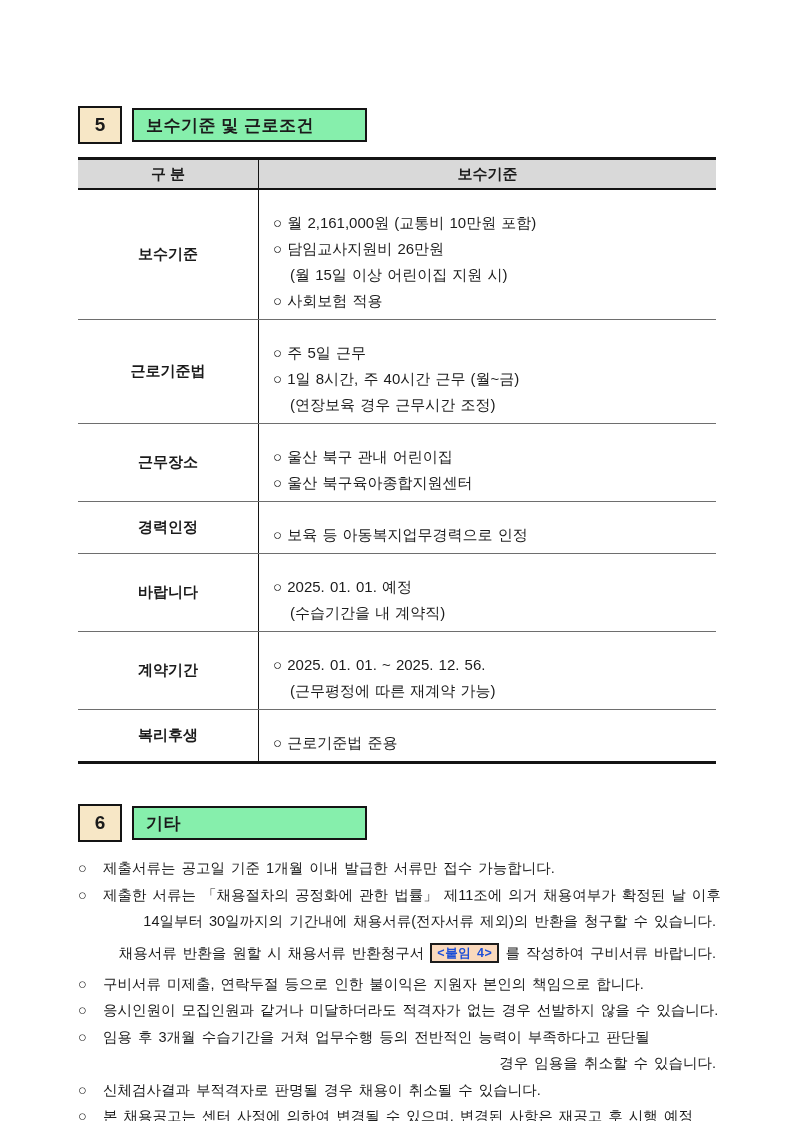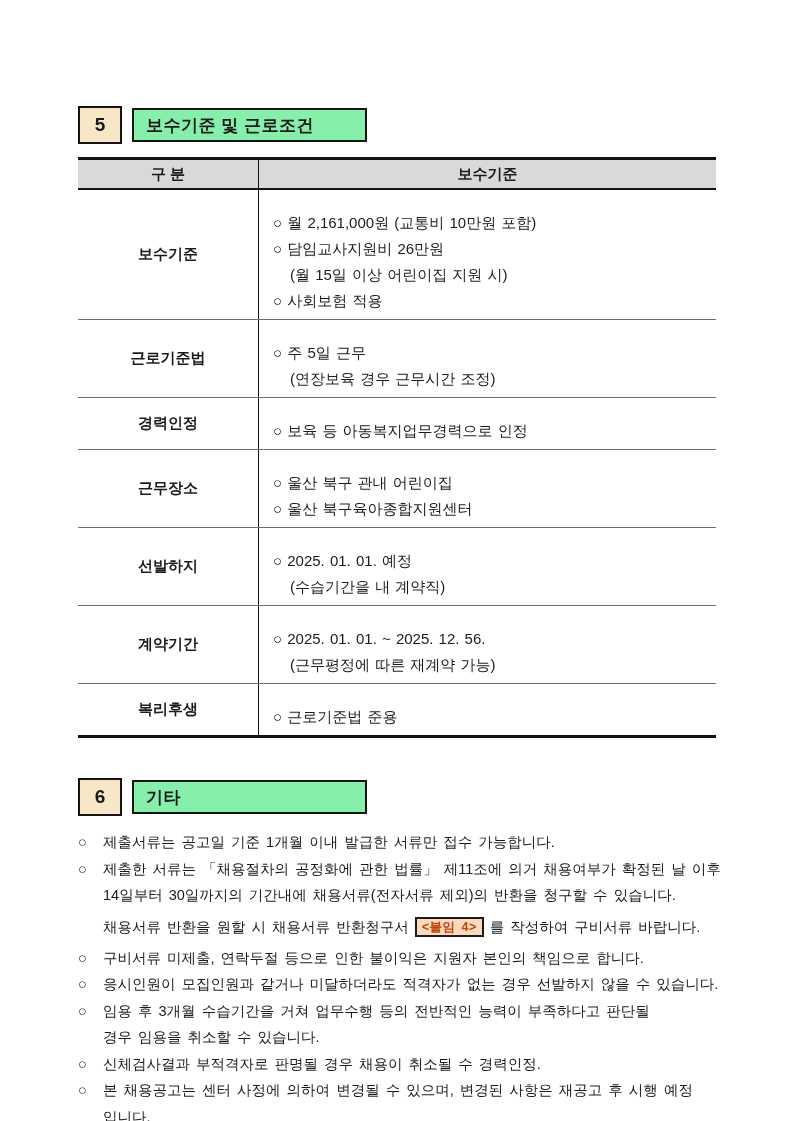--- a/index.html
+++ b/index.html
@@ -37,25 +37,25 @@
   }
   .cell-content { flex: 1; padding: 20px 0 5px 14px; font-size: 15px; font-weight: 500; }
   .head .cell-content { display: flex; align-items: center; justify-content: center; padding: 0; font-weight: 700; }
   .line { line-height: 26px; white-space: nowrap; word-spacing: 1px; }
   .line.cont { padding-left: 17px; }
 
   
   .bullets { margin-top: 6px; font-size: 14.5px; font-weight: 500; }
   .b-line { display: flex; line-height: 26.5px; word-spacing: 2px; white-space: nowrap; }
   .b-marker { width: 25px; flex: none; }
-  .b-line.cont { padding-left: 25px; }
+  .b-line.cont { padding-left: 25px; justify-content: flex-end; }
   .b-text { flex: none; }
 
   .attach-badge {
-    display: inline-block; background: #FAD9BD; color: #c2410c;
+    display: inline-block; background: #FAD9BD; color: #1d4ed8;
     border: 2px solid #1c1c1c; font-size: 12.5px; font-weight: 700;
     line-height: 16px; padding: 0 5px; margin: 8px 6px; vertical-align: 1px;
     letter-spacing: 0.5px;
   }
 </style>
 </head>
 <body>
 
 <div class="page">
   <div class="content">
@@ -78,41 +78,42 @@
           <div class="line">○ 담임교사지원비 26만원</div>
           <div class="line cont">(월 15일 이상 어린이집 지원 시)</div>
           <div class="line">○ 사회보험 적용</div>
         </div>
       </div>
 
       <div class="tbl-row">
         <div class="cell-label">근로기준법</div>
         <div class="cell-content">
           <div class="line">○ 주 5일 근무</div>
+          <div class="line">○ 1일 8시간, 주 40시간 근무 (월~금)</div>
           <div class="line cont">(연장보육 경우 근무시간 조정)</div>
-        </div>
-      </div>
-
-      <div class="tbl-row">
-        <div class="cell-label">경력인정</div>
-        <div class="cell-content">
-          <div class="line">○ 보육 등 아동복지업무경력으로 인정</div>
         </div>
       </div>
 
       <div class="tbl-row">
         <div class="cell-label">근무장소</div>
         <div class="cell-content">
           <div class="line">○ 울산 북구 관내 어린이집</div>
           <div class="line">○ 울산 북구육아종합지원센터</div>
         </div>
       </div>
 
       <div class="tbl-row">
-        <div class="cell-label">선발하지</div>
+        <div class="cell-label">경력인정</div>
+        <div class="cell-content">
+          <div class="line">○ 보육 등 아동복지업무경력으로 인정</div>
+        </div>
+      </div>
+
+      <div class="tbl-row">
+        <div class="cell-label">바랍니다</div>
         <div class="cell-content">
           <div class="line">○ 2025. 01. 01. 예정</div>
           <div class="line cont">(수습기간을 내 계약직)</div>
         </div>
       </div>
 
       <div class="tbl-row">
         <div class="cell-label">계약기간</div>
         <div class="cell-content">
           <div class="line">○ 2025. 01. 01. ~ 2025. 12. 56.</div>
@@ -166,21 +167,21 @@
       <div class="b-line">
         <span class="b-marker">○</span>
         <span class="b-text">임용 후 3개월 수습기간을 거쳐 업무수행 등의 전반적인 능력이 부족하다고 판단될</span>
       </div>
       <div class="b-line cont">
         <span class="b-text">경우 임용을 취소할 수 있습니다.</span>
       </div>
 
       <div class="b-line">
         <span class="b-marker">○</span>
-        <span class="b-text">신체검사결과 부적격자로 판명될 경우 채용이 취소될 수 경력인정.</span>
+        <span class="b-text">신체검사결과 부적격자로 판명될 경우 채용이 취소될 수 있습니다.</span>
       </div>
 
       <div class="b-line">
         <span class="b-marker">○</span>
         <span class="b-text">본 채용공고는 센터 사정에 의하여 변경될 수 있으며, 변경된 사항은 재공고 후 시행 예정</span>
       </div>
       <div class="b-line cont">
         <span class="b-text">입니다.</span>
       </div>
 

